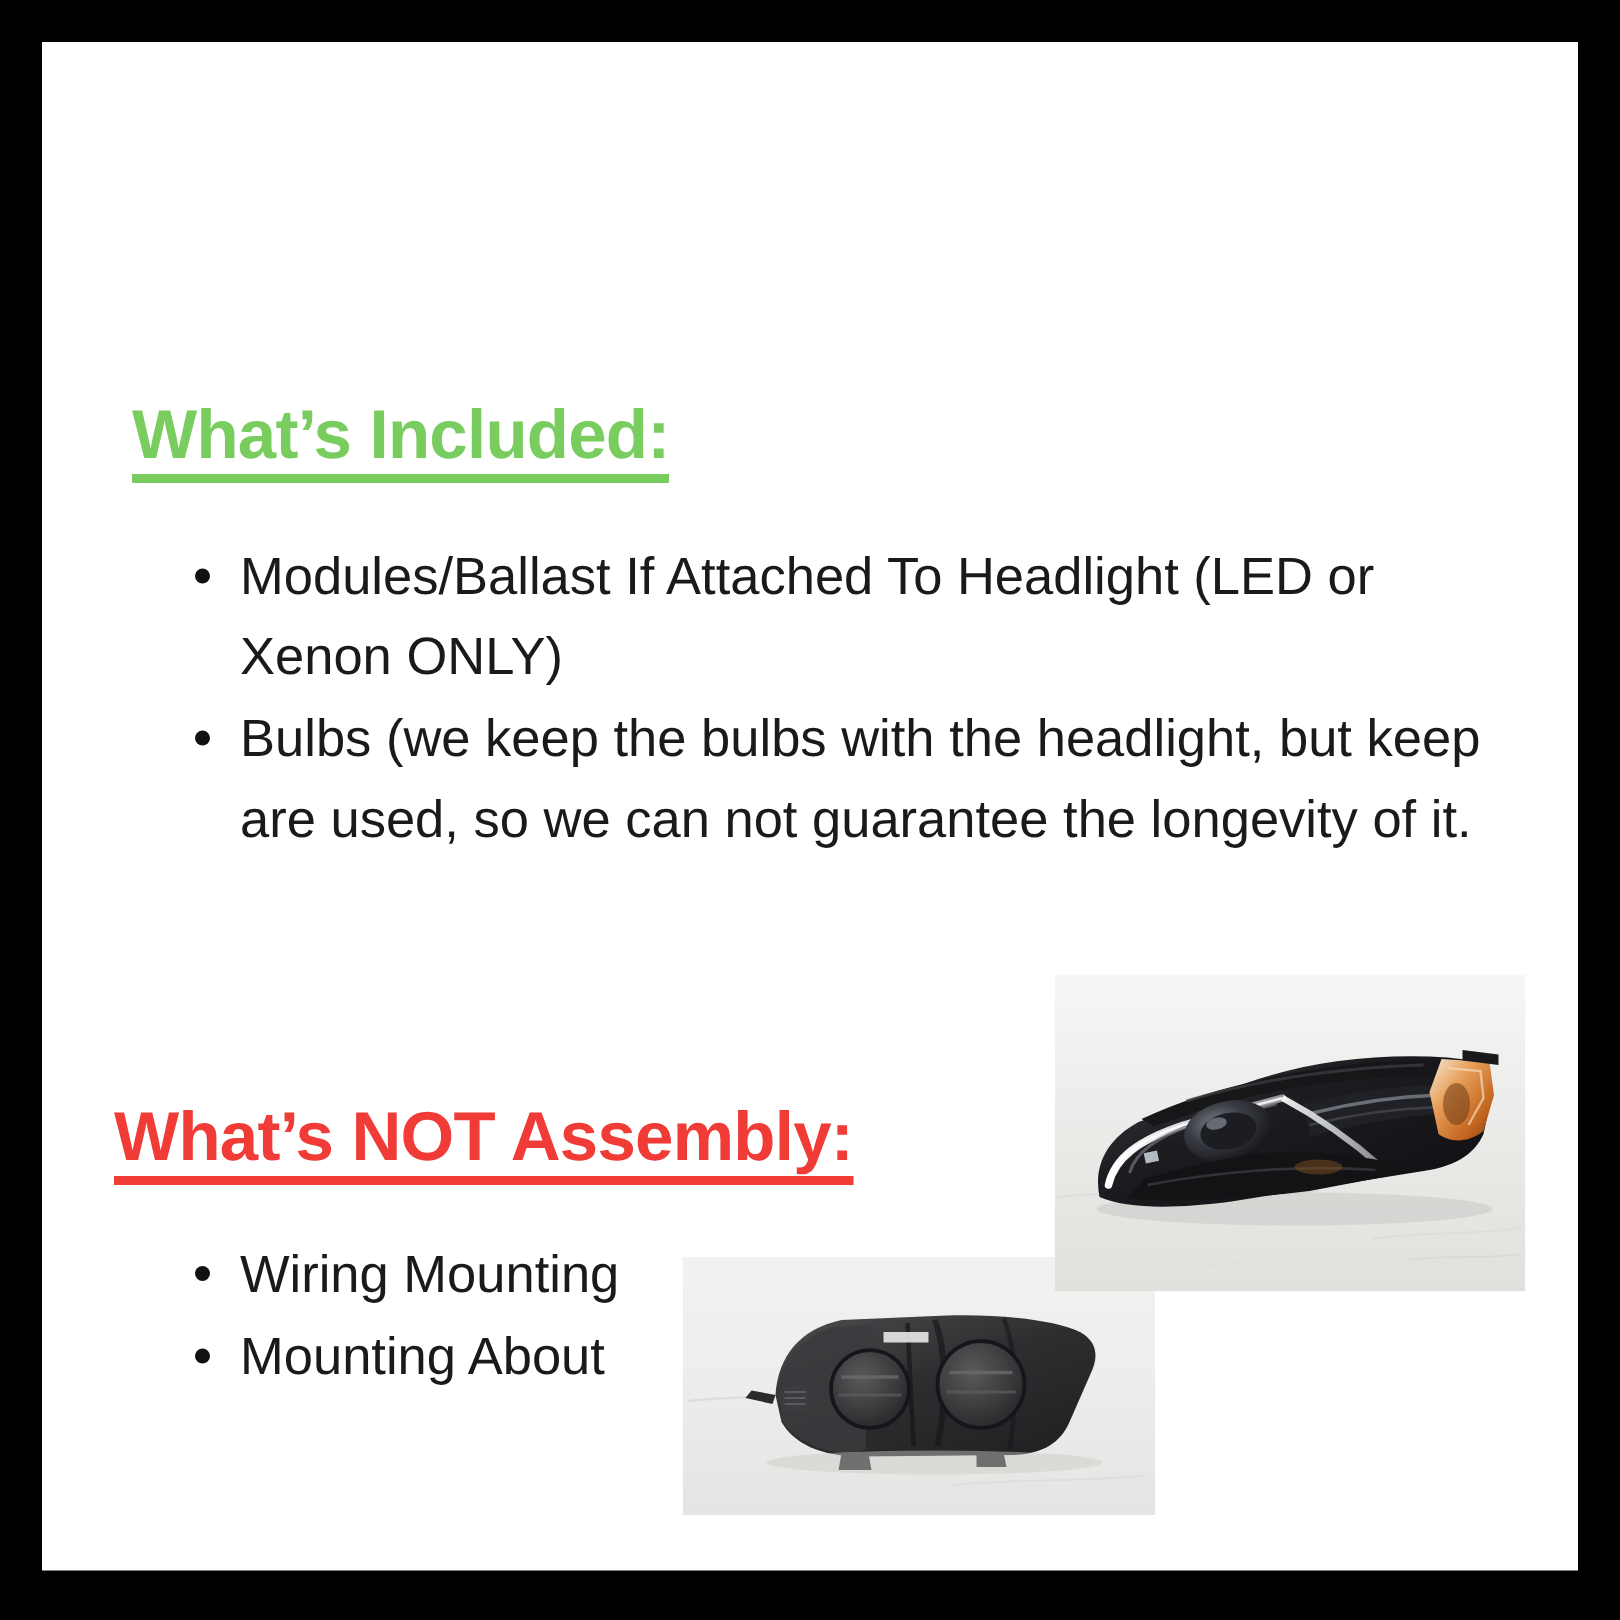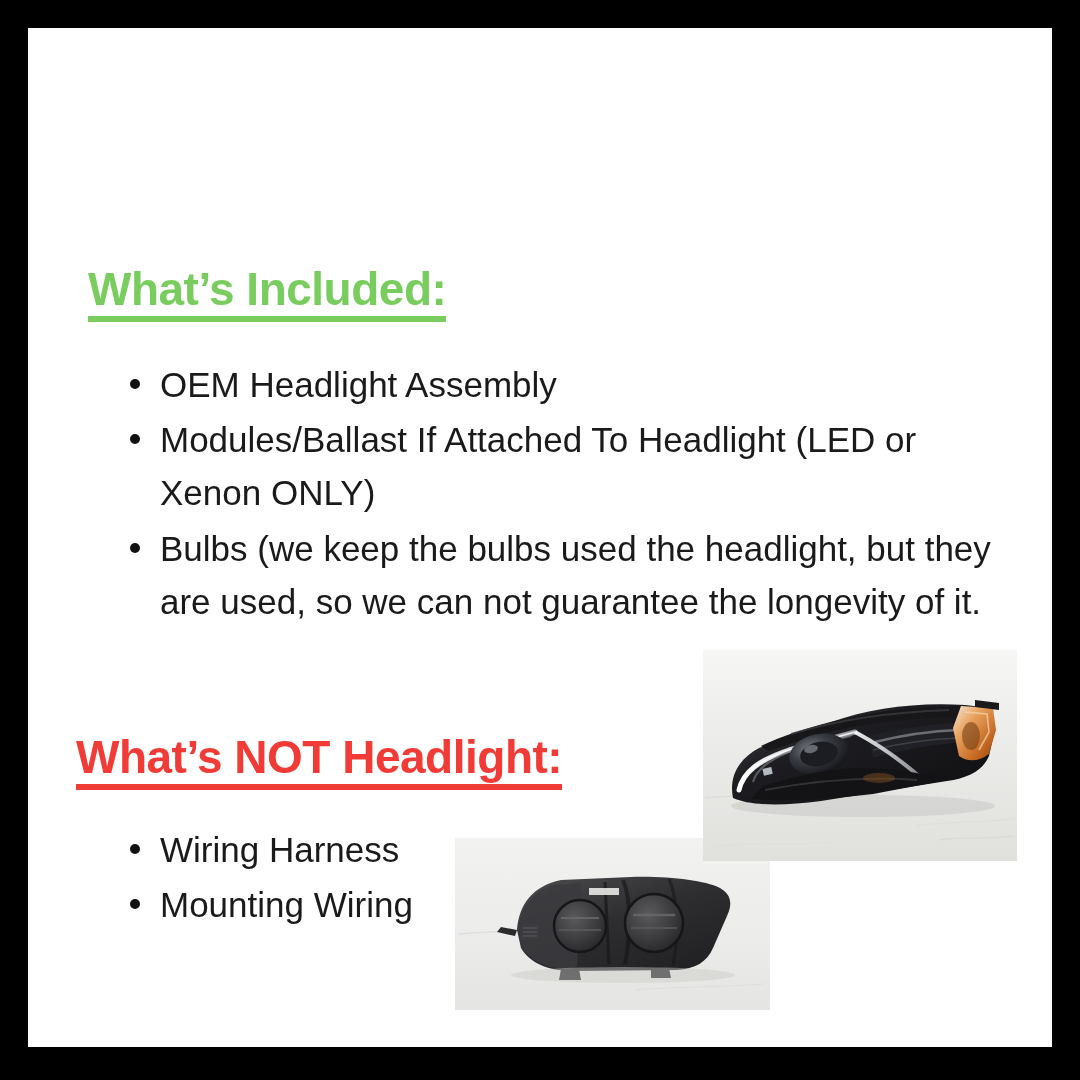--- a/index.html
+++ b/index.html
@@ -155,33 +155,32 @@
 <div class="poster">
   <div class="canvas">
 
 
     <div class="section-head head-included">
       <span>What’s Included:</span>
       <div class="rule"></div>
     </div>
 
     <ul class="bullets bullets-included">
-      <li>OEM Headlight Assembly</li>
       <li>Modules/Ballast If Attached To Headlight (LED or Xenon ONLY)</li>
-      <li>Bulbs (we keep the bulbs used the headlight, but they are used, so we can not guarantee the longevity of it.</li>
+      <li>Bulbs (we keep the bulbs with the headlight, but keep are used, so we can not guarantee the longevity of it.</li>
     </ul>
 
     <div class="section-head head-not-included">
-      <span>What’s NOT Headlight:</span>
+      <span>What’s NOT Assembly:</span>
       <div class="rule"></div>
     </div>
 
     <ul class="bullets bullets-excluded">
-      <li>Wiring Harness</li>
-      <li>Mounting Wiring</li>
+      <li>Wiring Mounting</li>
+      <li>Mounting About</li>
     </ul>
 
     <div class="photo photo-rear">
       <svg viewBox="0 0 315 172" preserveAspectRatio="none" aria-hidden="true">
         <defs>
           <linearGradient id="floor2" x1="0" y1="0" x2="0" y2="1">
             <stop offset="0" stop-color="#f2f2f1"></stop>
             <stop offset="0.55" stop-color="#ececeb"></stop>
             <stop offset="1" stop-color="#e4e4e2"></stop>
           </linearGradient>

